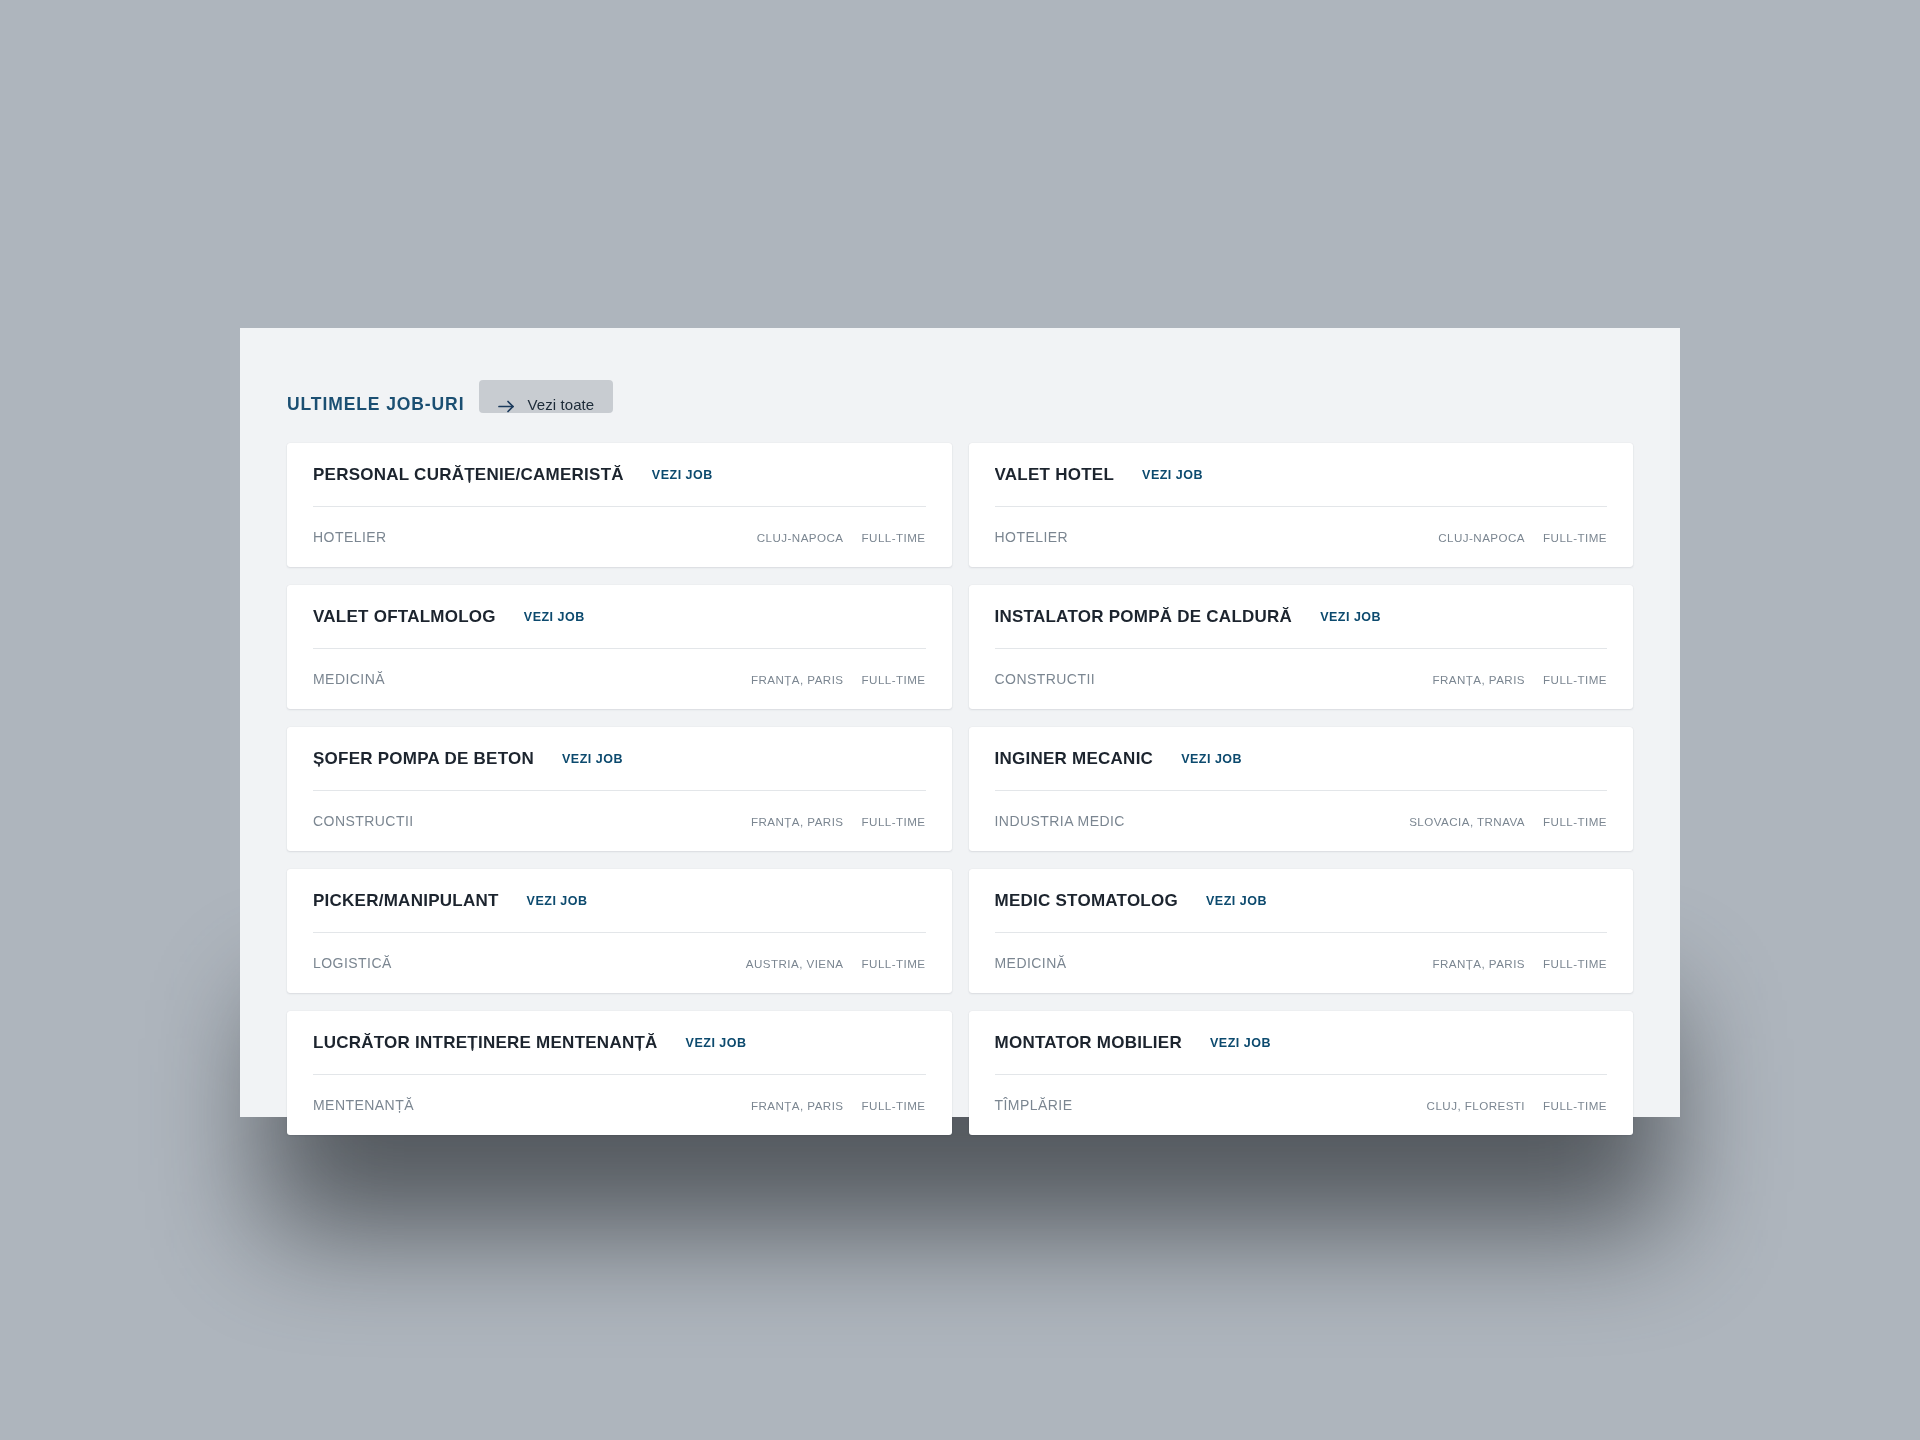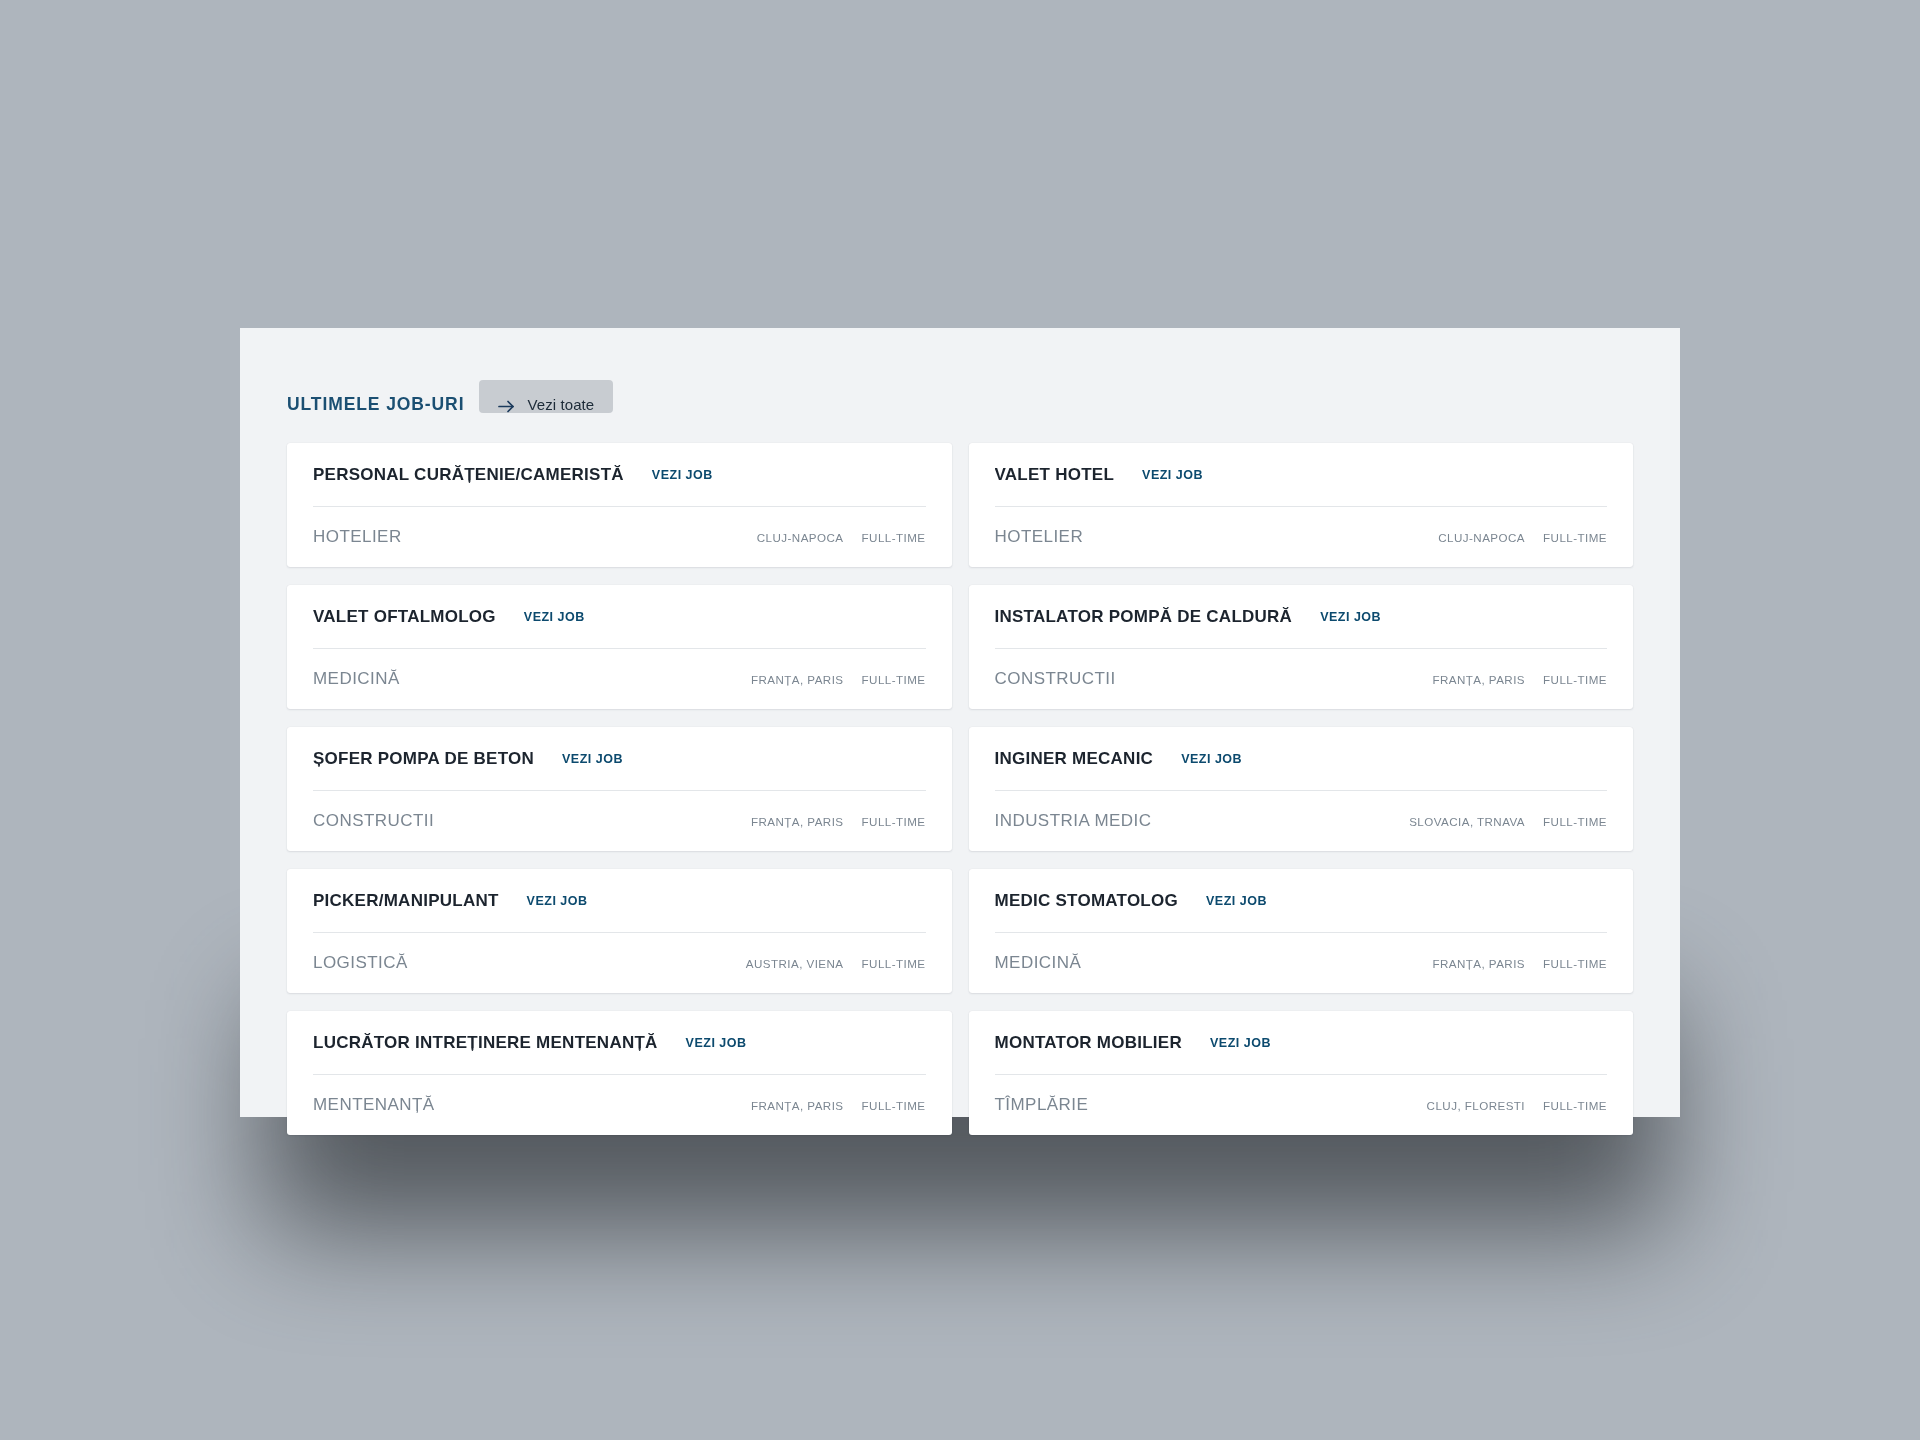--- a/index.html
+++ b/index.html
@@ -121,21 +121,21 @@
     height: 1px;
     background: #e3e6e9;
   }
   .job-card-bottom {
     display: flex;
     align-items: center;
     justify-content: space-between;
     height: 60px;
   }
   .job-category {
-    font-size: 17px;
+    font-size: 14px;
     color: #7b8691;
     letter-spacing: 0.45px;
     white-space: nowrap;
   }
   .job-meta {
     display: flex;
     align-items: flex-start;
     gap: 18px;
     white-space: nowrap;
   }

